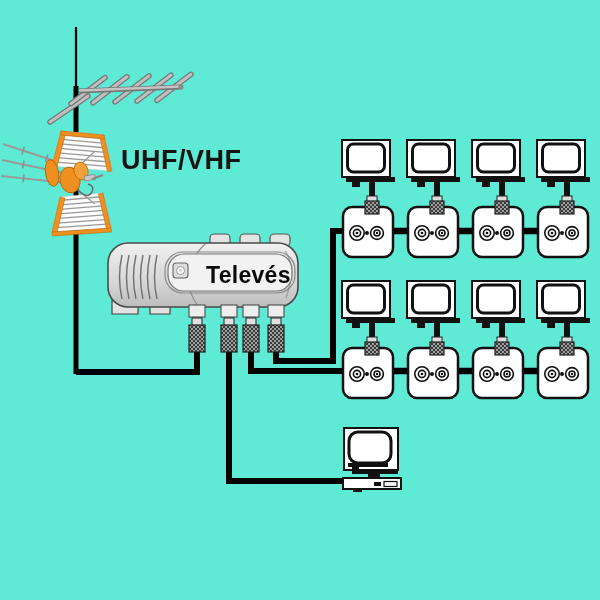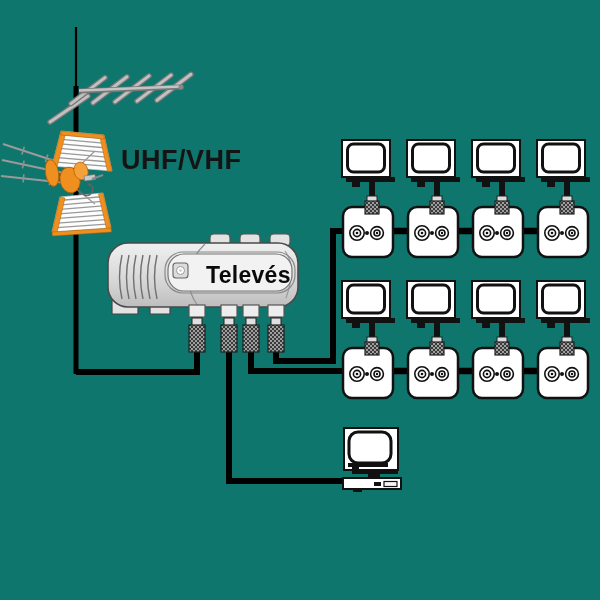--- a/index.html
+++ b/index.html
@@ -1,19 +1,19 @@
 <!DOCTYPE html>
 <html><head>
 <meta charset="utf-8">
 <style>
   html,body{margin:0;padding:0;background:#ffffff;}
   .canvas{
     position:relative;
     width:600px;height:600px;
-    background:#0f766e;
+    background:#5eead4;
     font-family:"Liberation Sans", sans-serif;
     overflow:hidden;
   }
   svg{display:block;}
   text{font-family:"Liberation Sans", sans-serif;}
   .band-label{font-weight:bold;font-size:27px;letter-spacing:0.5px;fill:#141414;}
   .brand-label{font-weight:bold;font-size:23px;letter-spacing:0.3px;fill:#0a0a0a;}
 </style>
 </head>
 <body>

